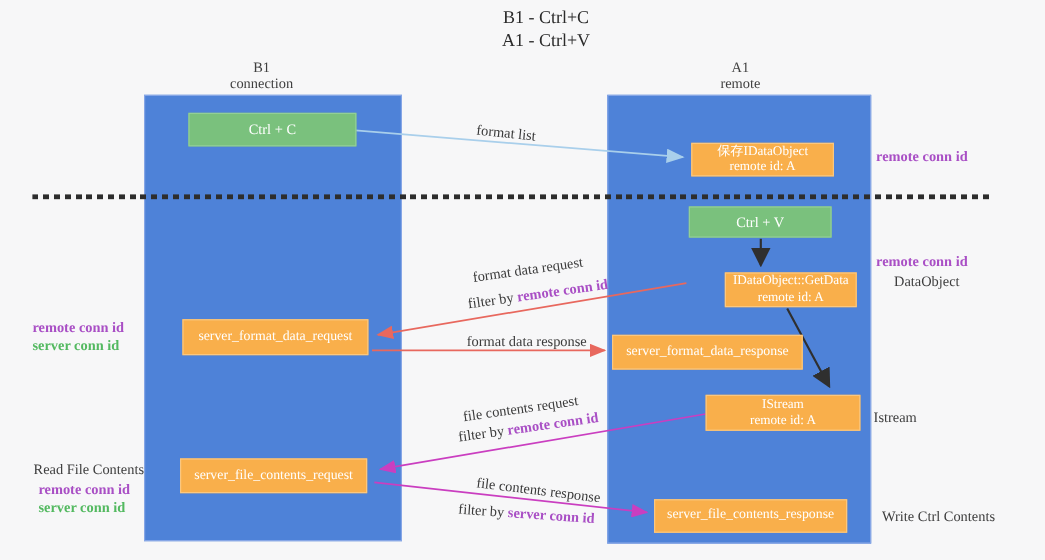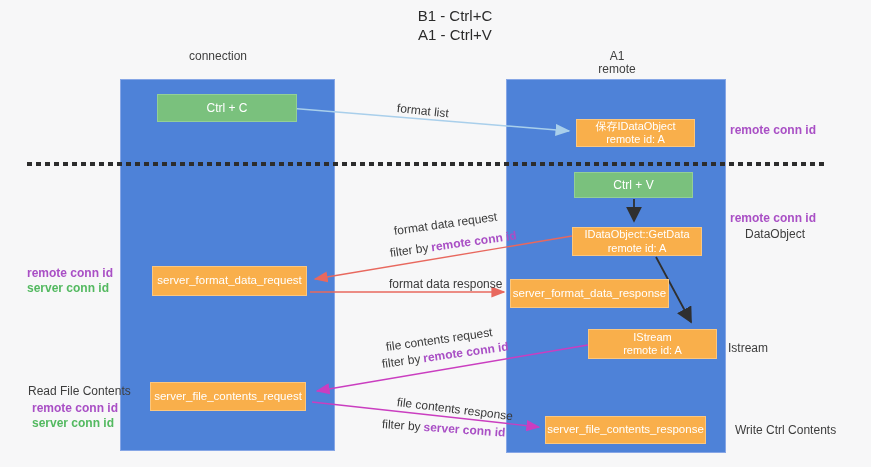--- a/index.html
+++ b/index.html
@@ -1,18 +1,18 @@
 <!DOCTYPE html>
 <html><head>
 <meta charset="utf-8">
 <style>
   html,body{margin:0;padding:0;}
   .canvas{
     position:relative;width:871px;height:467px;background:#f7f7f8;
-    font-family:Liberation Sans, sans-serif;overflow:hidden;color:#2f2f2f;
+    font-family:Liberation Serif, serif;overflow:hidden;color:#2f2f2f;
   }
   .title{position:absolute;left:355px;top:6px;width:200px;text-align:center;
     font-size:15px;line-height:19px;color:#2b2b2b;}
   .lane-header{position:absolute;width:140px;text-align:center;font-size:12px;
     line-height:13px;color:#3f3f3f;}
   .lane{position:absolute;background:#4e82d8;border:1px solid #86a6e6;box-sizing:border-box;}
   .dash-line{position:absolute;left:27px;top:162px;width:801px;height:4px;
     background:repeating-linear-gradient(90deg,#2d2d2d 0 5px,transparent 5px 9px);}
   .node{position:absolute;display:flex;flex-direction:column;align-items:center;
     justify-content:center;color:#ffffff;font-size:12px;text-align:center;
@@ -31,20 +31,21 @@
 <body>
 
 <div class="canvas">
 
   <div class="title">
     <div>B1 - Ctrl+C</div>
     <div>A1 - Ctrl+V</div>
   </div>
 
   <div class="lane-header" style="left:148px;top:50px;">
+    <div>B1</div>
     <div>connection</div>
   </div>
   <div class="lane-header" style="left:547px;top:50px;">
     <div>A1</div>
     <div>remote</div>
   </div>
 
   <div class="lane" style="left:120px;top:79px;width:215px;height:372px;"></div>
   <div class="lane" style="left:506px;top:79px;width:220px;height:374px;"></div>
 
@@ -80,21 +81,21 @@
 
   <div class="node orange small" style="left:576px;top:119px;width:119px;height:28px;">
     <div>保存IDataObject</div>
     <div>remote id: A</div>
   </div>
 
   <div class="node green" style="left:574px;top:172px;width:119px;height:26px;align-items:center;">
     <div>Ctrl + V</div>
   </div>
 
-  <div class="node orange small" style="left:572px;top:227px;width:130px;height:29px;">
+  <div class="node orange small" style="left:604px;top:227px;width:110px;height:29px;">
     <div>IDataObject::GetData</div>
     <div>remote id: A</div>
   </div>
 
   <div class="node orange" style="left:152px;top:266px;width:155px;height:30px;font-size:11.5px;">
     <div>server_format_data_request</div>
   </div>
 
   <div class="node orange" style="left:510px;top:279px;width:159px;height:29px;font-size:11.5px;">
     <div>server_format_data_response</div>

